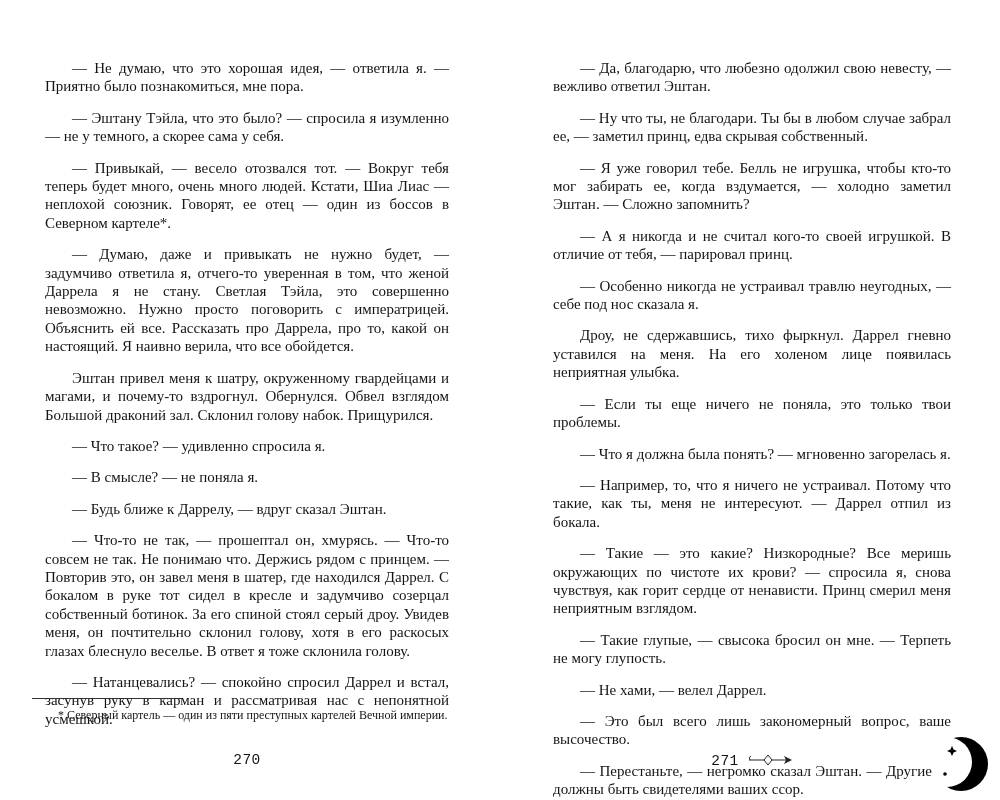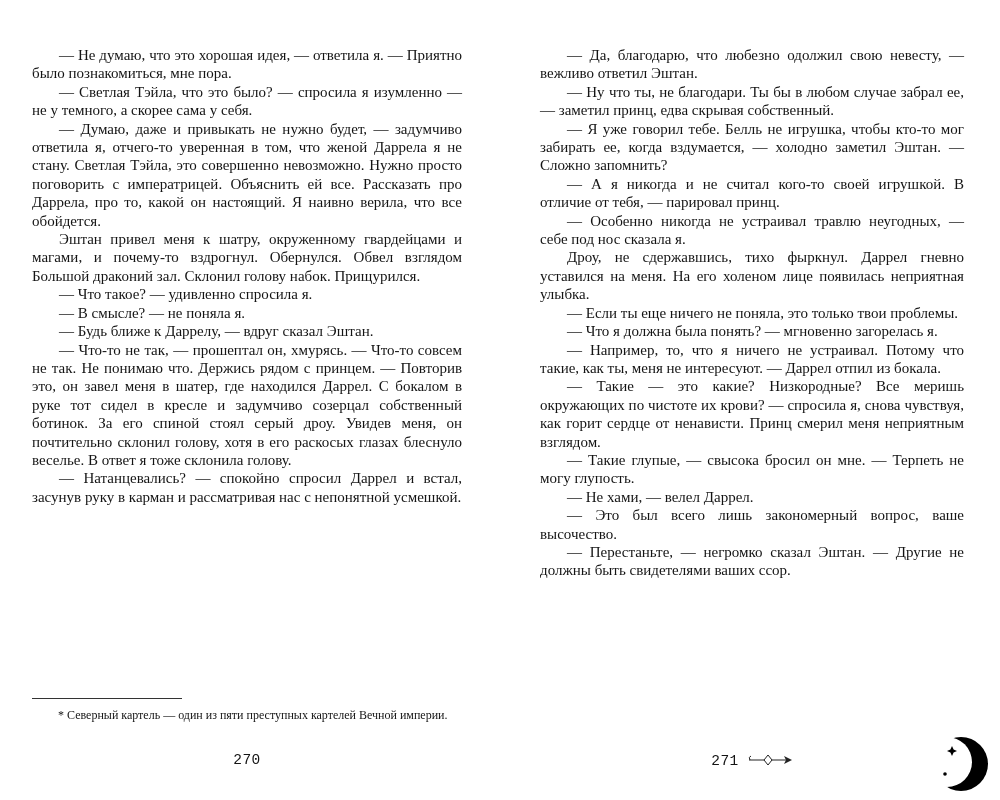--- a/index.html
+++ b/index.html
@@ -17,21 +17,21 @@
     overflow: hidden;
   }
   .page {
     position: absolute;
     top: 46px;
   }
   .page-left  { left: 32px;  width: 430px; height: 754px; }
   .page-right { left: 540px; width: 424px; height: 754px; }
 
   .text-col p.para {
-    margin: 0;
+    margin: 13px;
     font-size: 15px;
     line-height: 18.4px;
     text-align: justify;
     text-indent: 27px;
   }
 
   .footnote-block {
     position: absolute;
     left: 0;
     top: 652px;
@@ -76,21 +76,22 @@
   }
 </style>
 </head>
 <body>
 
 <div class="book">
 
   <section class="page page-left">
     <div class="text-col">
         <p class="para">— Не думаю, что это хорошая идея, — ответила я. — Приятно было познакомиться, мне пора.</p>
-        <p class="para">— Светлая Тэйла, что это было? — спросила я изумленно — не у темного, а скорее сама у себя.</p>
+        <p class="para">— Эштану Тэйла, что это было? — спросила я изумленно — не у темного, а скорее сама у себя.</p>
+        <p class="para">— Привыкай, — весело отозвался тот. — Вокруг тебя теперь будет много, очень много людей. Кстати, Шиа Лиас — неплохой союзник. Говорят, ее отец — один из боссов в Северном картеле*.</p>
         <p class="para">— Думаю, даже и привыкать не нужно будет, — задумчиво ответила я, отчего-то уверенная в том, что женой Даррела я не стану. Светлая Тэйла, это совершенно невозможно. Нужно просто поговорить с императрицей. Объяснить ей все. Рассказать про Даррела, про то, какой он настоящий. Я наивно верила, что все обойдется.</p>
         <p class="para">Эштан привел меня к шатру, окруженному гвардейцами и магами, и почему-то вздрогнул. Обернулся. Обвел взглядом Большой драконий зал. Склонил голову набок. Прищурился.</p>
         <p class="para">— Что такое? — удивленно спросила я.</p>
         <p class="para">— В смысле? — не поняла я.</p>
         <p class="para">— Будь ближе к Даррелу, — вдруг сказал Эштан.</p>
         <p class="para">— Что-то не так, — прошептал он, хмурясь. — Что-то совсем не так. Не понимаю что. Держись рядом с принцем. — Повторив это, он завел меня в шатер, где находился Даррел. С бокалом в руке тот сидел в кресле и задумчиво созерцал собственный ботинок. За его спиной стоял серый дроу. Увидев меня, он почтительно склонил голову, хотя в его раскосых глазах блеснуло веселье. В ответ я тоже склонила голову.</p>
         <p class="para">— Натанцевались? — спокойно спросил Даррел и встал, засунув руку в карман и рассматривая нас с непонятной усмешкой.</p>
       </div>
 
     <div class="footnote-block">

